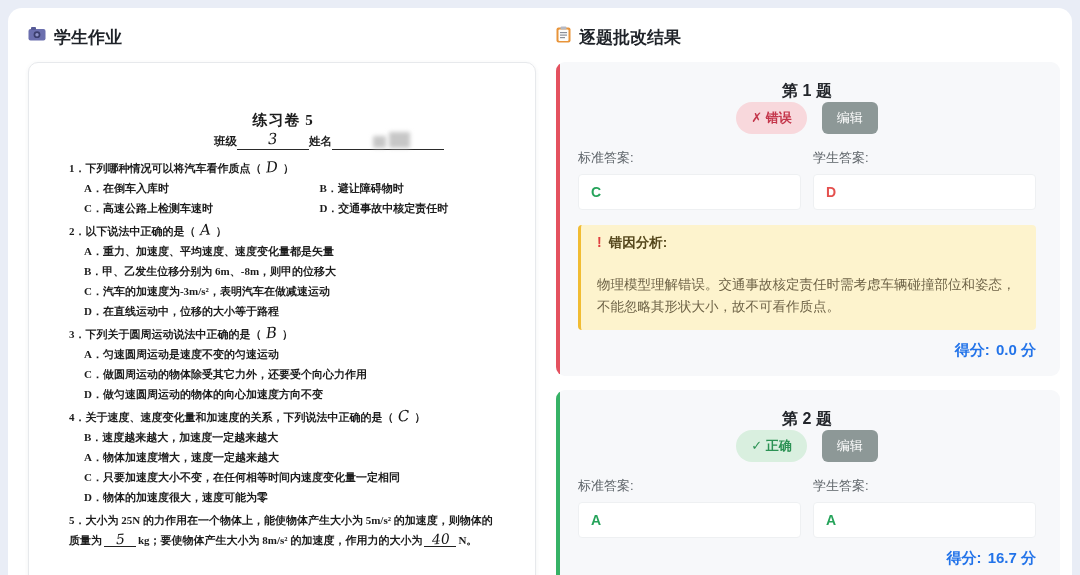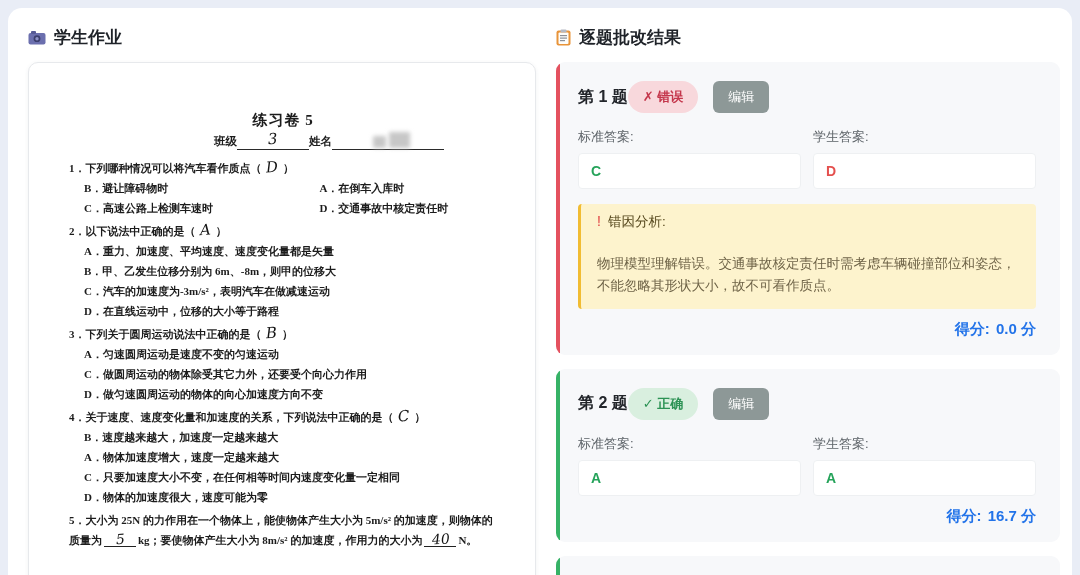--- a/index.html
+++ b/index.html
@@ -3,21 +3,21 @@
 <meta charset="utf-8">
 <style>
   * { margin:0; padding:0; box-sizing:border-box; }
   html,body { width:1080px; height:575px; overflow:hidden; }
   body { background:#e9edf6; font-family:"Liberation Sans","DejaVu Sans",sans-serif; color:#21242a; }
 
   .main-panel { position:absolute; left:8px; right:8px; top:8px; height:600px;
     background:#ffffff; border-radius:14px 14px 0 0; padding:18px 12px 0 20px;
     display:flex; gap:20px; }
 
-  .panel-title { display:flex; align-items:center; gap:8px; font-size:17px; font-weight:bold; color:#1f2329; margin-bottom:13px; }
+  .panel-title { display:flex; align-items:flex-start; gap:8px; font-size:17px; font-weight:bold; color:#1f2329; margin-bottom:13px; }
   .panel-title svg { display:block; }
 
   
   .left-col { width:508px; flex:0 0 auto; }
   .paper-box { background:#fff; border:1px solid #e7e9ec; border-radius:10px;
     box-shadow:0 1px 4px rgba(60,64,80,.07); height:545px; overflow:hidden;
     padding:48px 38px 0 40px;
     font-family:"Liberation Serif","DejaVu Serif",serif; color:#1c1c1c; }
   .paper-title { text-align:center; font-size:15px; font-weight:bold; letter-spacing:1px; }
   .paper-meta { display:flex; align-items:center; justify-content:center; margin:2px 0 8px 120px; font-size:11.5px; font-weight:bold; }
@@ -39,37 +39,37 @@
   .q-blank .hand { font-size:14px; }
 
   
   .right-col { flex:1 1 auto; min-width:0; }
   .cards { display:flex; flex-direction:column; gap:14px; }
   .card { background:#f7f8fa; border-radius:9px; padding:19px 24px 16px 22px; position:relative; overflow:hidden; }
   .card::before { content:""; position:absolute; left:0; top:0; bottom:0; width:4px; border-radius:9px 0 0 9px; }
   .card.wrong::before { background:#e4515f; }
   .card.correct::before { background:#36b266; }
 
-  .card-head { display:flex; align-items:center; justify-content:flex-start; }
+  .card-head { display:flex; align-items:center; justify-content:center;flex-direction:column; }
   .c-title { font-size:16px; font-weight:bold; color:#23262b; }
   .head-right { display:flex; align-items:center; gap:15px; }
   .c-pill { border-radius:999px; padding:7px 15px; font-size:13px; font-weight:bold; }
   .wrong .c-pill { background:#f8d8dc; color:#c4364b; }
   .correct .c-pill { background:#d9efdf; color:#2c9254; }
   .c-edit { background:#8d9897; color:#fff; border:none; border-radius:6px; padding:7px 15px; font-size:13px; cursor:pointer; font-family:inherit; }
 
   .c-answers { display:flex; gap:12px; margin-top:15px;align-items:flex-end; }
   .ans-col { flex:1 1 0; }
   .ans-label { font-size:13px; color:#5d6368; margin-bottom:7px; }
   .ans-box { background:#fff; border:1px solid #eef0f2; border-radius:4px; padding:9px 12px; font-size:14px; font-weight:bold; min-height:36px; }
   .ans-box.green { color:#25a35a; }
   .ans-box.red { color:#e4504e; }
 
   .c-analysis { margin-top:15px; background:#fdf3cd; border-left:3px solid #f1bc33; border-radius:4px; padding:9px 14px 11px 16px; }
-  .c-a-head { font-size:13.5px; font-weight:normal; color:#55471c; margin-bottom:22px; }
+  .c-a-head { font-size:13.5px; font-weight:bold; color:#55471c; margin-bottom:22px; }
   .c-a-bang { color:#e03e3e; margin-right:7px; font-size:14px; }
   .c-a-text { font-size:13.5px; color:#6e6347; line-height:1.65;margin-top:14px; }
 
   .c-score { text-align:right; margin-top:11px; font-size:15px; font-weight:bold; color:#2273e9; }
   .c-score span { margin-left:2px; }
 </style>
 </head>
 <body>
 
 <div class="main-panel">
@@ -92,22 +92,22 @@
       <div class="paper-meta">
         <span>班级</span>
           <span class="u-line u-class"><span class="hand">3</span></span>
           <span>姓名</span>
           <span class="u-line u-name"><span class="blur-block b1"></span><span class="blur-block b2"></span></span>
       </div>
       <div id="questions">
           <div class="q">
             <div class="q-stem"><span>1．下列哪种情况可以将汽车看作质点（ </span><span class="hand">D</span><span> ）</span></div>
             <div class="q-opts two">
+              <div class="q-opt">A．在倒车入库时</div>
               <div class="q-opt">B．避让障碍物时</div>
-              <div class="q-opt">A．在倒车入库时</div>
               <div class="q-opt">C．高速公路上检测车速时</div>
               <div class="q-opt">D．交通事故中核定责任时</div>
             </div>
           </div>
           <div class="q">
             <div class="q-stem"><span>2．以下说法中正确的是（ </span><span class="hand">A</span><span> ）</span></div>
             <div class="q-opts">
               <div class="q-opt">A．重力、加速度、平均速度、速度变化量都是矢量</div>
               <div class="q-opt">B．甲、乙发生位移分别为 6m、-8m，则甲的位移大</div>
               <div class="q-opt">C．汽车的加速度为-3m/s²，表明汽车在做减速运动</div>

